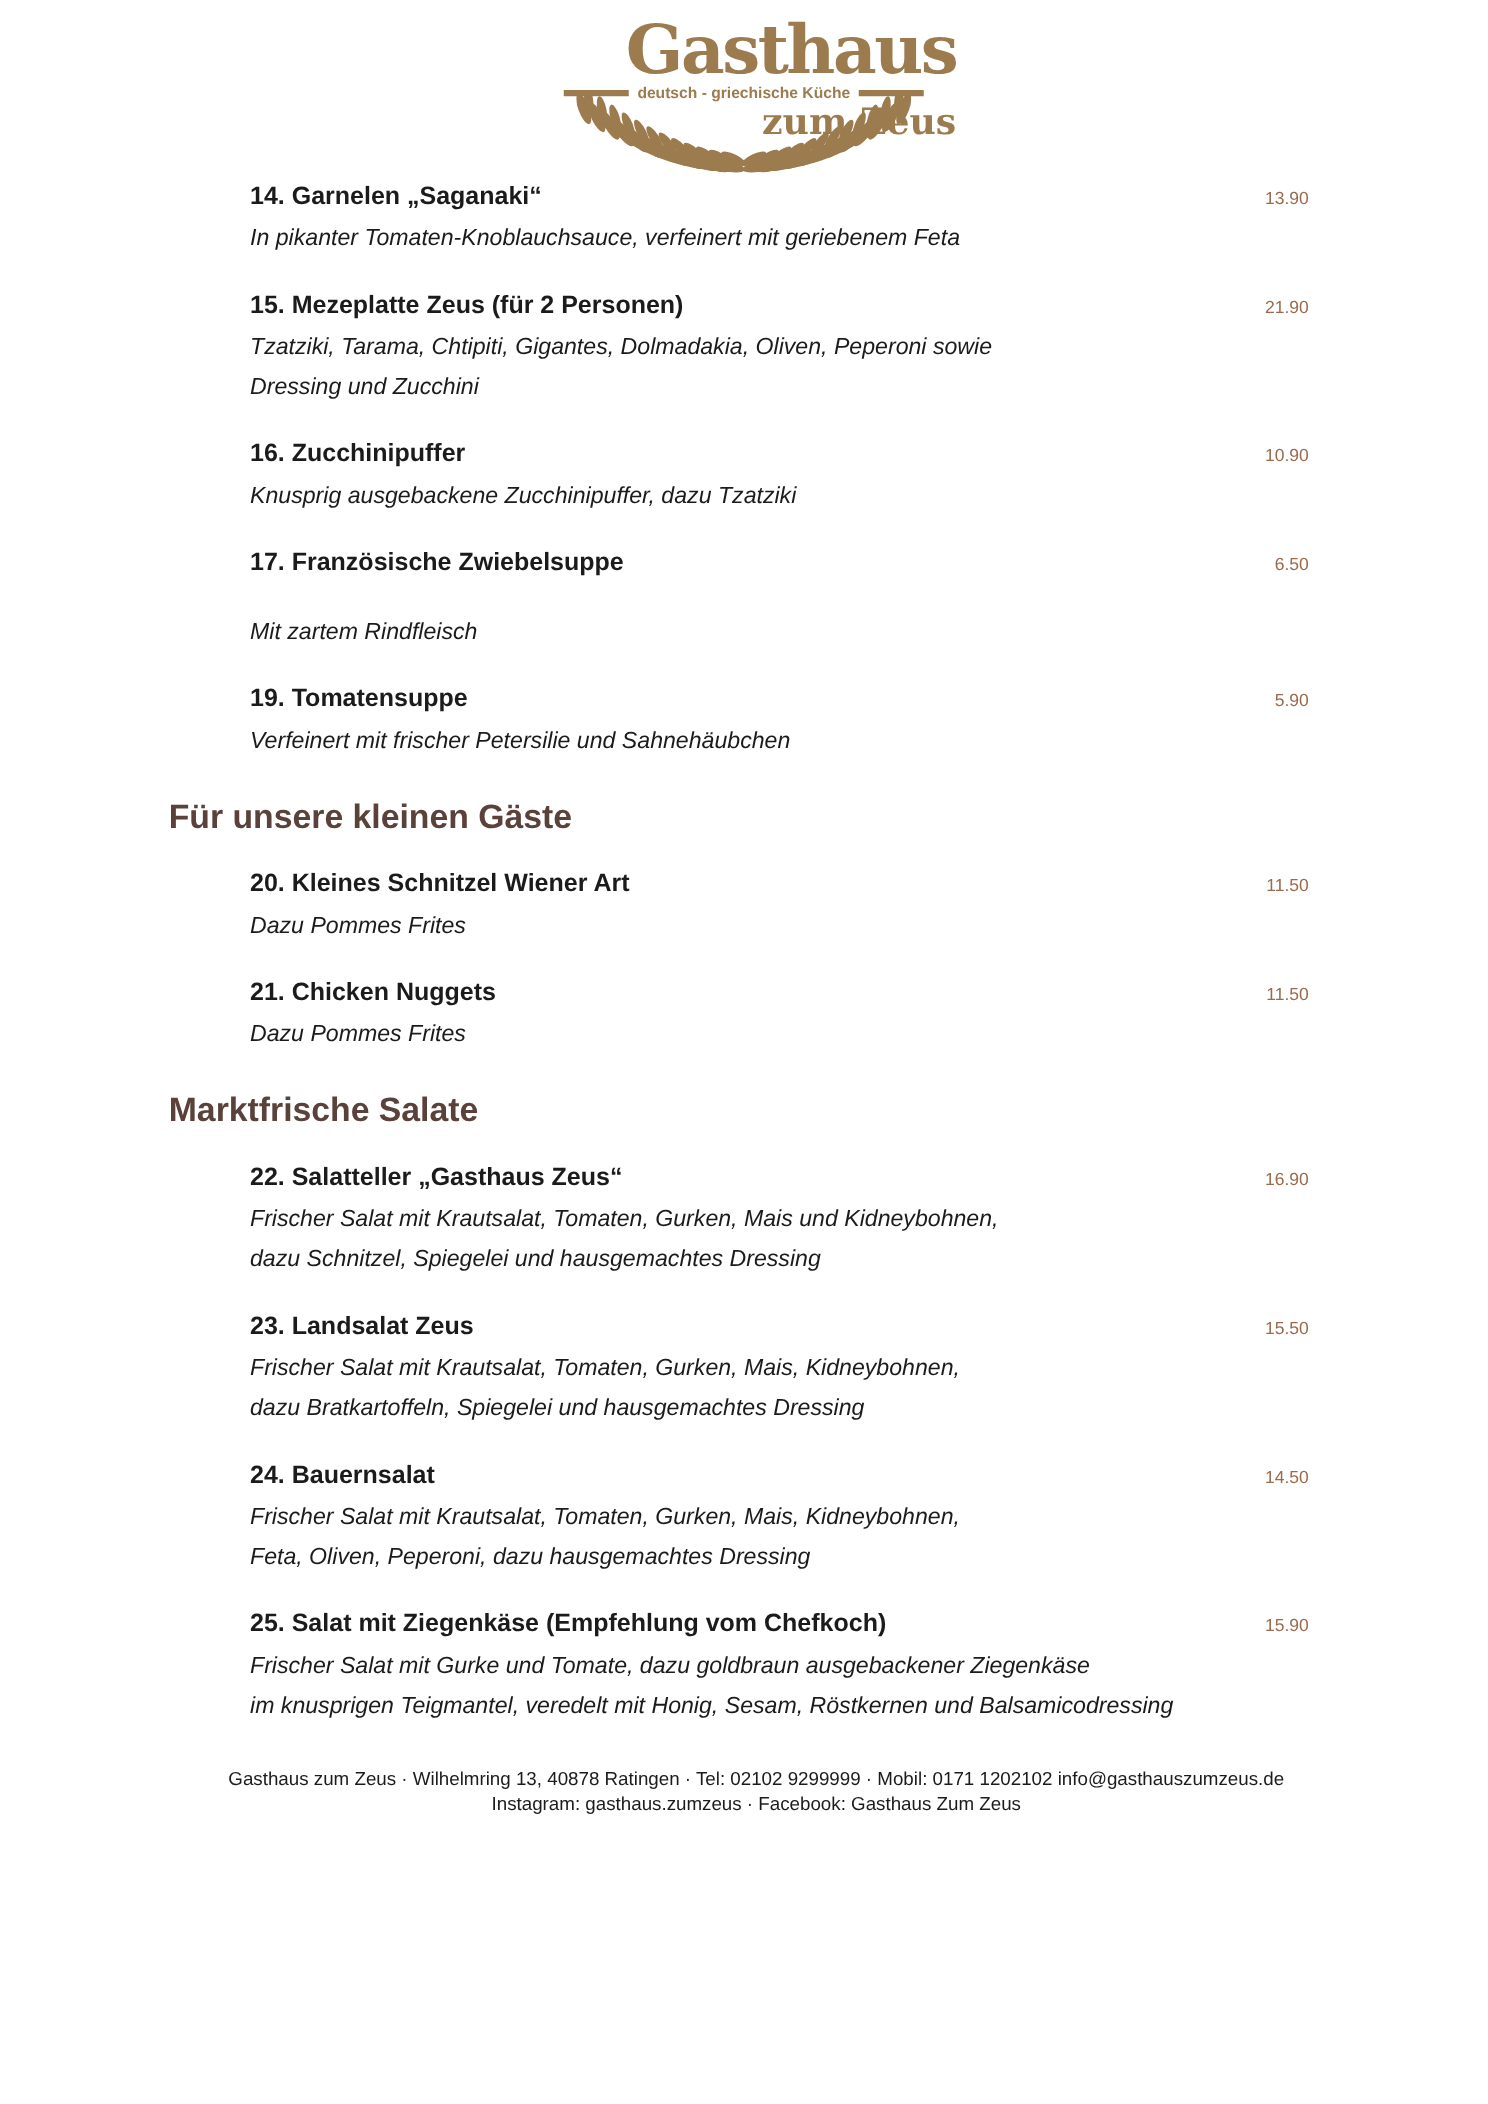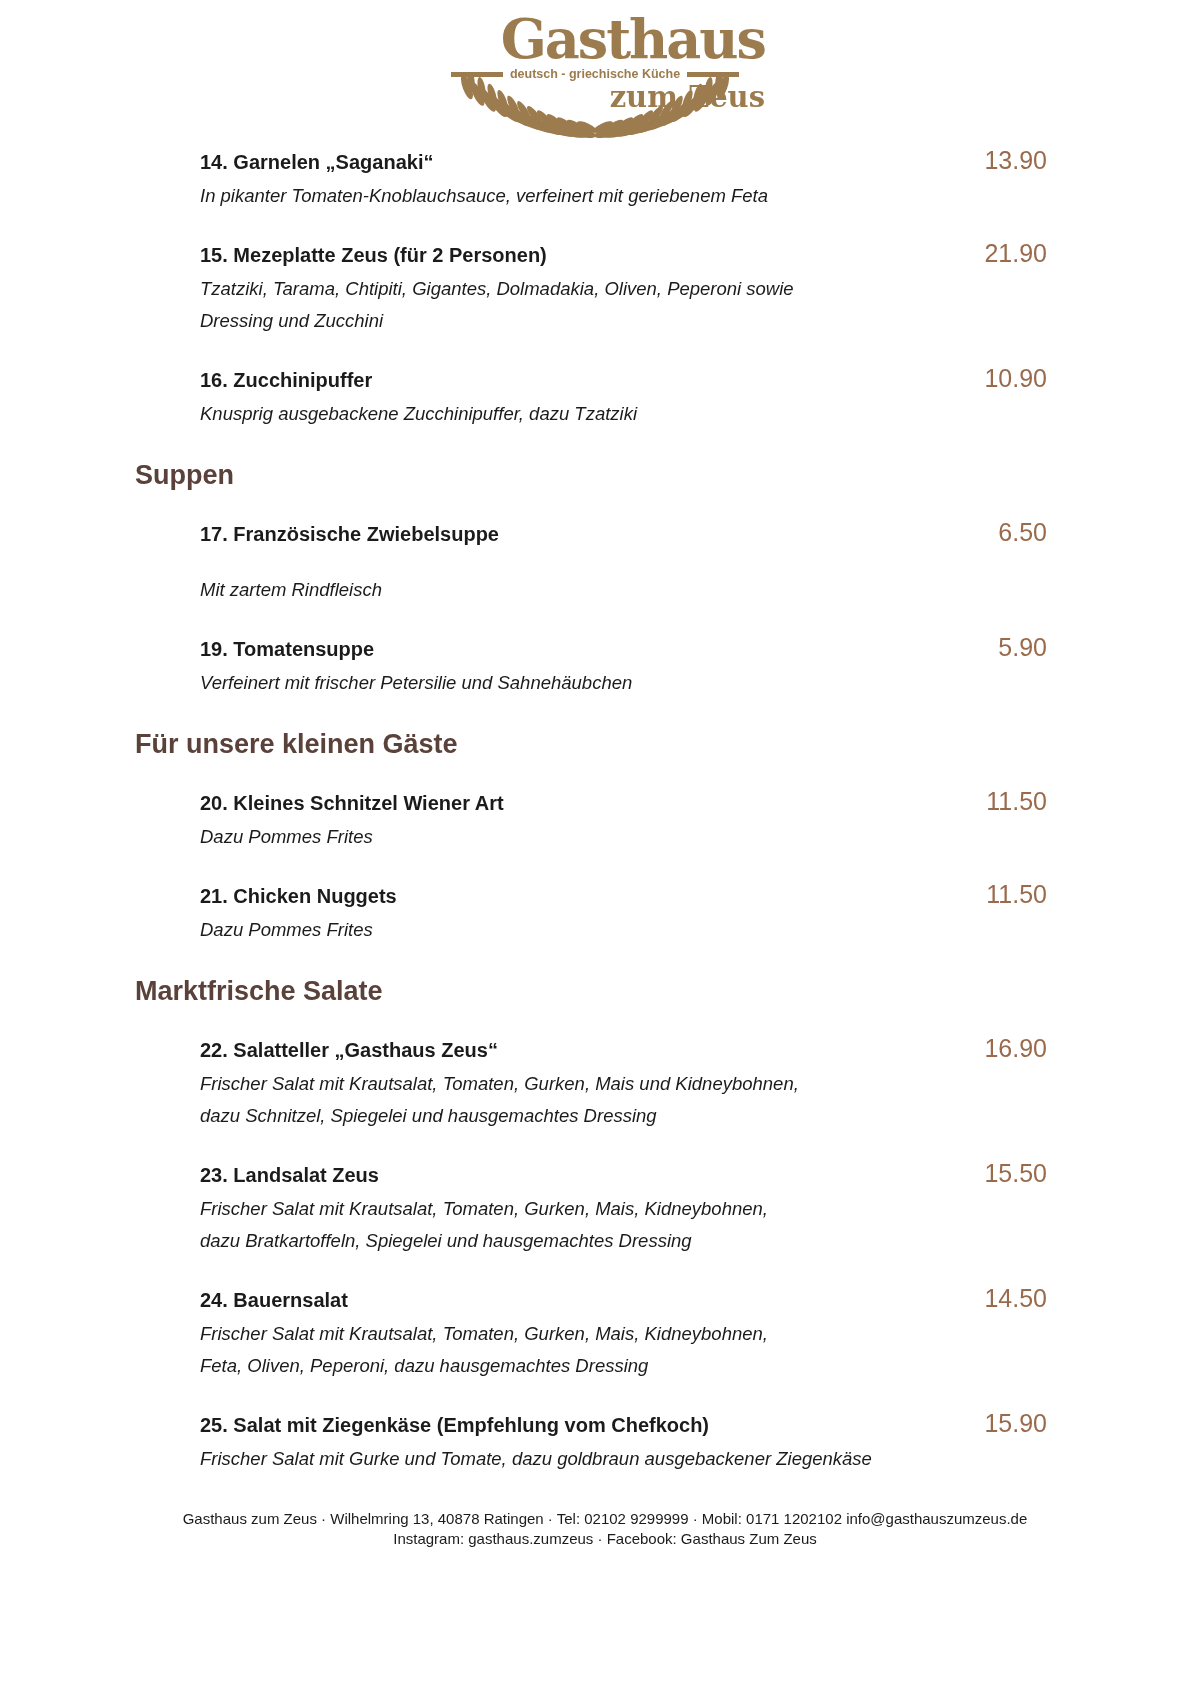--- a/index.html
+++ b/index.html
@@ -85,21 +85,21 @@
     align-items:baseline;
     margin-bottom:5px;
     margin-top:12px;
   }
   .item-name{
     font-size:20px;
     font-weight:700;
     color:var(--text,#1b1b1b);
   }
   .item-price{
-    font-size:25px;
+    font-size:14px;
     color:var(--price,#9a6a4c);
     white-space:nowrap;
     padding-left:20px;
   }
   .desc-line{
     font-size:18.5px;
     font-style:italic;
     line-height:32px;
     color:var(--text,#1b1b1b);
   }
@@ -201,21 +201,20 @@
       <div class="item">
         <div class="item-head">
           <span class="item-name">16. Zucchinipuffer</span>
           <span class="item-price">10.90</span>
         </div>
         <div class="desc-line">Knusprig ausgebackene Zucchinipuffer, dazu Tzatziki</div>
       </div>
     </section>
 
     <section>
-      <h2 class="section-heading">Suppen</h2>
       <div class="item">
         <div class="item-head">
           <span class="item-name">17. Französische Zwiebelsuppe</span>
           <span class="item-price">6.50</span>
         </div>
       </div>
       <div class="item">
         <div class="desc-line">Mit zartem Rindfleisch</div>
       </div>
       <div class="item">
@@ -270,20 +269,21 @@
         </div>
         <div class="desc-line">Frischer Salat mit Krautsalat, Tomaten, Gurken, Mais, Kidneybohnen,</div>
         <div class="desc-line">Feta, Oliven, Peperoni, dazu hausgemachtes Dressing</div>
       </div>
       <div class="item">
         <div class="item-head">
           <span class="item-name">25. Salat mit Ziegenkäse (Empfehlung vom Chefkoch)</span>
           <span class="item-price">15.90</span>
         </div>
         <div class="desc-line">Frischer Salat mit Gurke und Tomate, dazu goldbraun ausgebackener Ziegenkäse</div>
+        <div class="desc-line">im knusprigen Teigmantel, veredelt mit Honig, Sesam, Röstkernen und Balsamicodressing</div>
       </div>
     </section>
 
   </main>
 
   <footer class="footer">
     <div>Gasthaus zum Zeus · Wilhelmring 13, 40878 Ratingen · Tel: 02102 9299999 · Mobil: 0171 1202102 info@gasthauszumzeus.de</div>
     <div>Instagram: gasthaus.zumzeus · Facebook: Gasthaus Zum Zeus</div>
   </footer>
 

